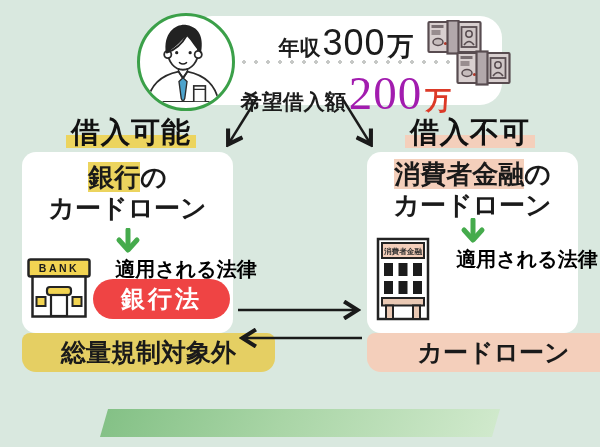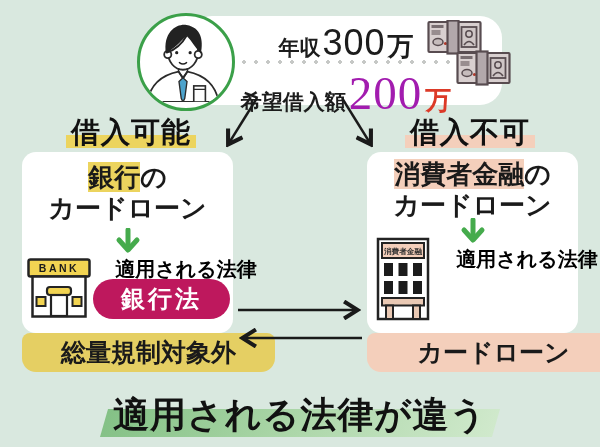--- a/index.html
+++ b/index.html
@@ -66,21 +66,21 @@
   .hl-pink{background:#f4cfbb;}
   .down-arrow{position:absolute;left:50%;transform:translateX(-50%);}
   .card-left .down-arrow{top:76px;}
   .card-right .down-arrow{top:66px;}
   .law-label{
     position:absolute;text-align:center;font-size:20px;font-weight:600;color:#000000;white-space:nowrap;padding-left:25px;
   }
   .card-left .law-label{left:68px;top:104px;width:142px;}
   .card-right .law-label{left:62px;top:94px;width:146px;}
   .law-pill{
-    position:absolute;height:40px;background:#be185d;border-radius:20px;
+    position:absolute;height:40px;background:#ef4444;border-radius:20px;
     color:#ffffff;font-size:24px;font-weight:700;letter-spacing:3px;
     display:flex;align-items:center;justify-content:center;
   }
   .card-left .law-pill{left:71px;top:127px;width:137px;}
   .card-right .law-pill{left:65px;top:119px;width:140px;letter-spacing:1px;}
   .bank-icon{position:absolute;left:5px;top:106px;}
   .building-icon{position:absolute;left:9px;top:85px;}
   
   .reg-bar{
     position:absolute;top:333px;height:39px;width:253px;
@@ -229,15 +229,14 @@
         <path d="M2,1 L10,6 L2,11" fill="none" stroke="#1a1a1a" stroke-width="2.4"></path>
       </marker>
     </defs>
     <path d="M257,98 L229,143" fill="none" stroke="#1a1a1a" stroke-width="2.4" marker-end="url(#ah)"></path>
     <path d="M342,98 L370,143" fill="none" stroke="#1a1a1a" stroke-width="2.4" marker-end="url(#ah)"></path>
     <path d="M238,310 L356,310" fill="none" stroke="#1a1a1a" stroke-width="2.4" marker-end="url(#ah)"></path>
     <path d="M362,338 L244,338" fill="none" stroke="#1a1a1a" stroke-width="2.4" marker-end="url(#ah)"></path>
   </svg>
 
   <div class="swoosh"></div>
-  <div class="conclusion">適用される法律が違う</div>
 
 </div>
 
 </body></html>

